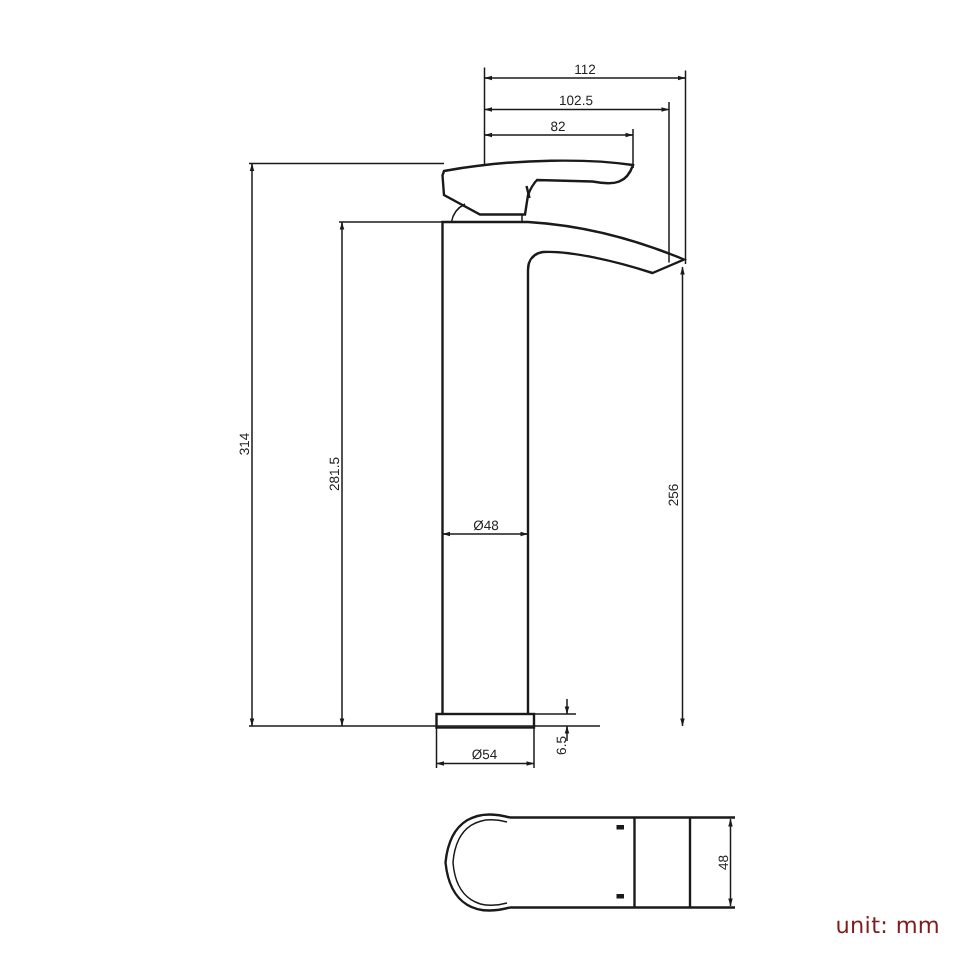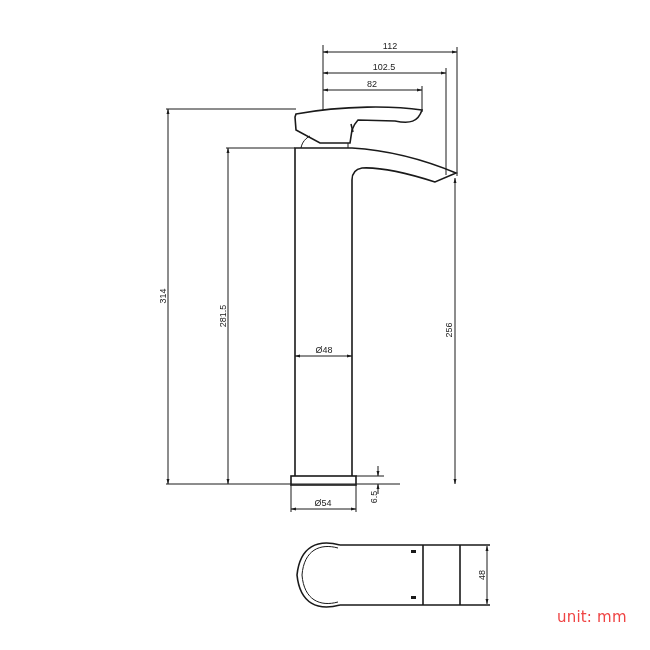--- a/index.html
+++ b/index.html
@@ -1,21 +1,21 @@
 <!DOCTYPE html>
 <html><head>
 <meta charset="utf-8">
 <style>
   html, body { margin:0; padding:0; background:#ffffff; }
   body { width:650px; height:650px; position:relative; overflow:hidden; font-family:"Liberation Sans", sans-serif; }
   #drawing { position:absolute; left:0; top:0; width:650px; height:650px; }
   .ln { stroke:#1a1a1a; stroke-width:1; fill:none; }
   .thick { stroke:#1a1a1a; stroke-width:1.6; fill:none; }
   .dim-text { font-family:"Liberation Sans", sans-serif; font-size:9px; fill:#222; }
-  .unit-label { position:absolute; left:557px; top:608px; font-family:"DejaVu Sans", sans-serif; font-size:15px; color:#ef4444; letter-spacing:0.2px; }
+  .unit-label { position:absolute; left:557px; top:608px; font-family:"DejaVu Sans", sans-serif; font-size:15px; color:#7f1d1d; letter-spacing:0.2px; }
 </style>
 </head>
 <body>
 
 <svg id="drawing" viewBox="0 0 650 650" xmlns="http://www.w3.org/2000/svg">
   <defs>
     <marker id="arr" viewBox="0 0 10 10" refX="10" refY="5" markerWidth="7" markerHeight="5" orient="auto-start-reverse">
       <path d="M0,2 L10,5 L0,8 z" fill="#1a1a1a"></path>
     </marker>
   </defs>

